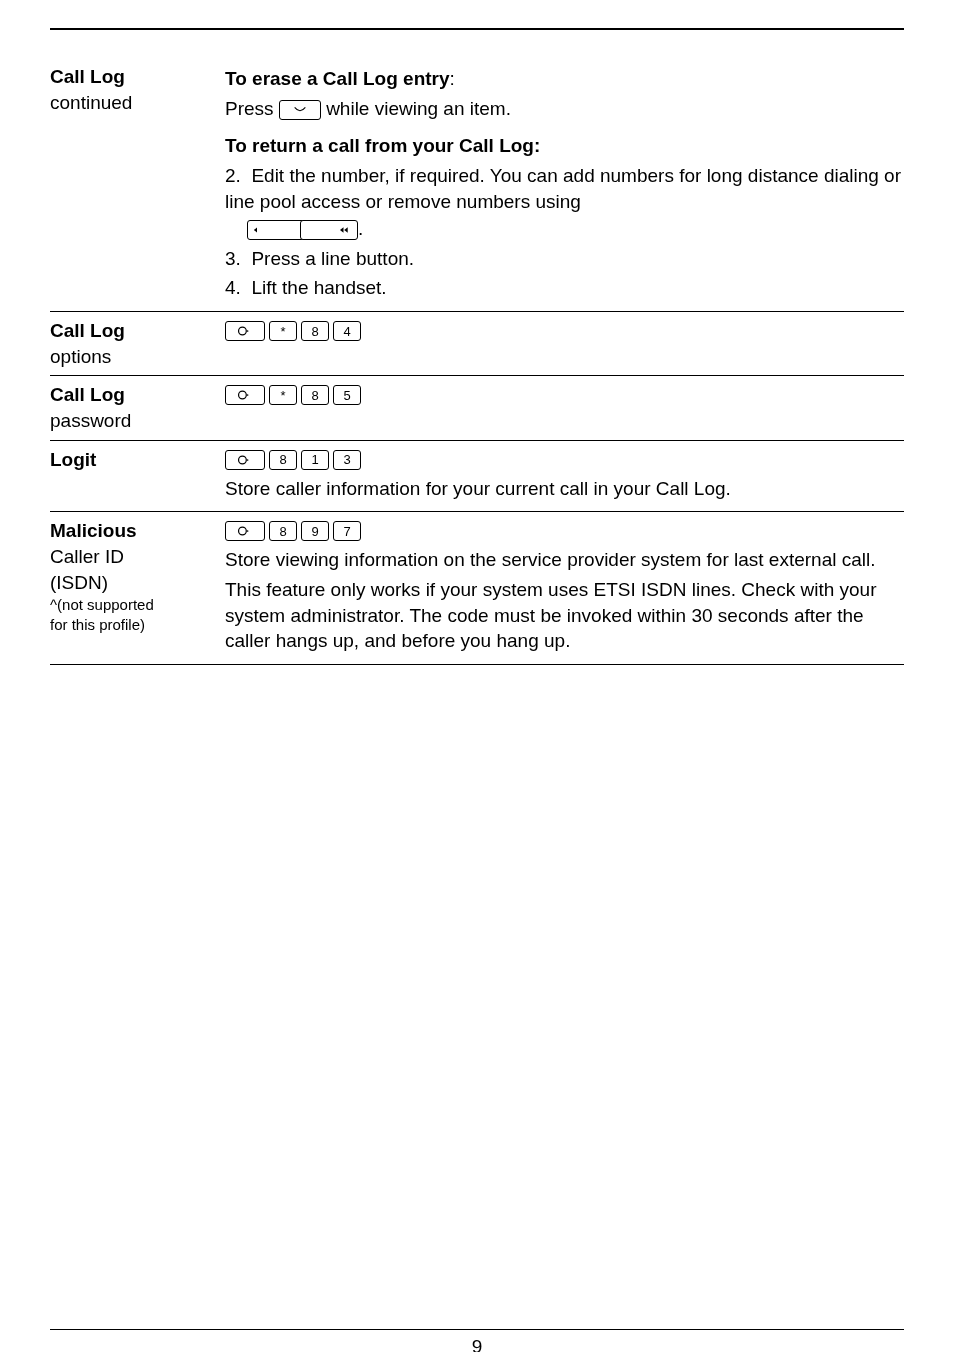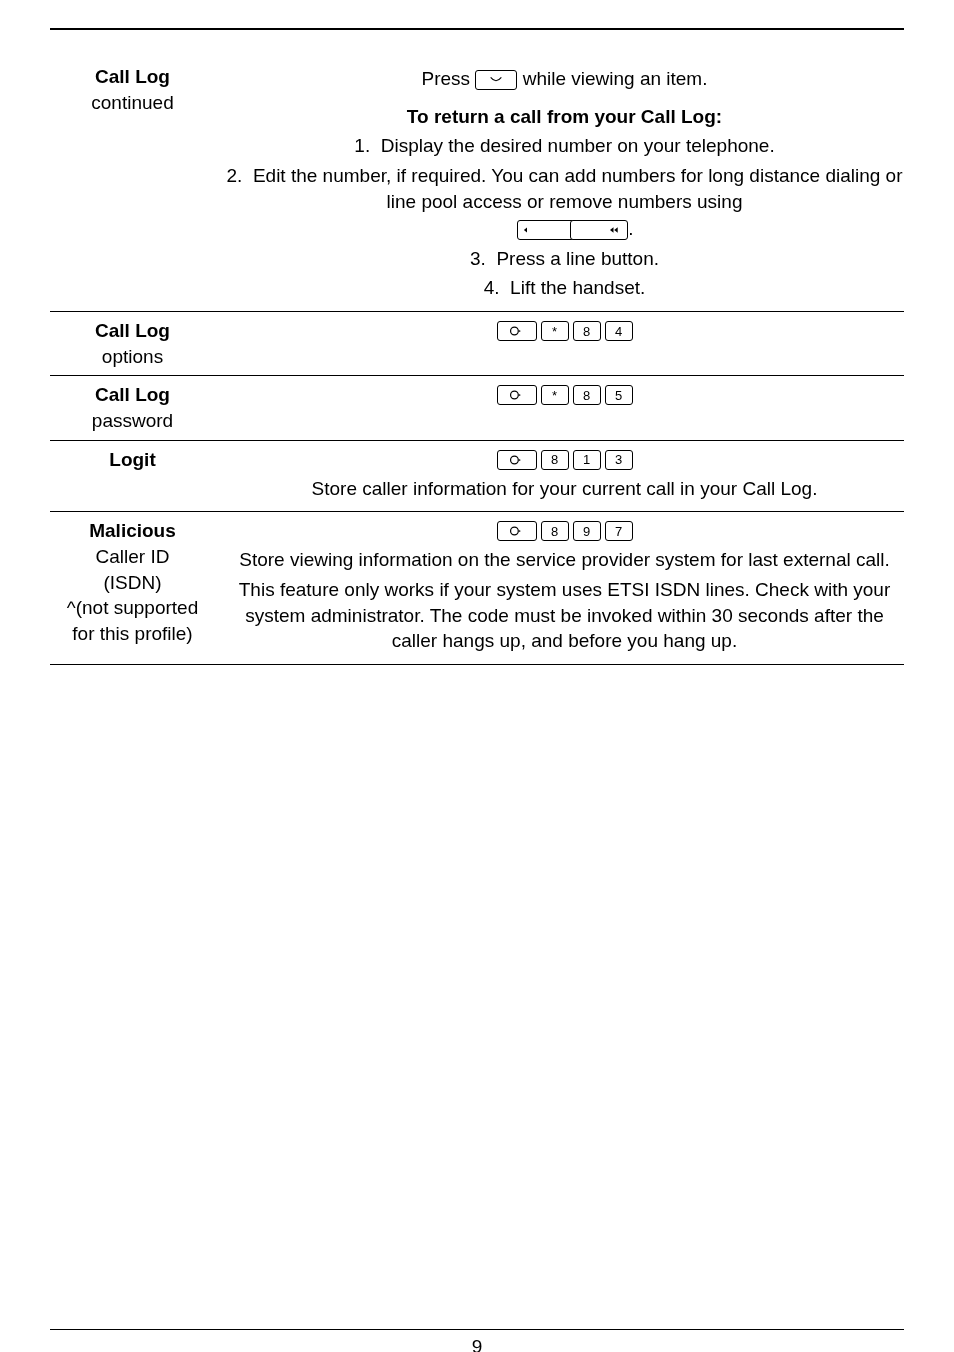--- a/index.html
+++ b/index.html
@@ -20,39 +20,38 @@
   }
   .hr-top {
     border-top: 2px solid #000;
     margin-top: 28px;
     margin-bottom: 28px;
   }
   .row {
     display: flex;
     border-bottom: 1.5px solid #000;
     padding: 6px 0 6px 0;
-    text-align: center;
   }
   .left-col {
     width: 165px;
     flex: 0 0 165px;
     padding-right: 10px;
   }
   .right-col {
     flex: 1;
   }
   .label-title {
     font-weight: bold;
   }
   .label-sub {
     font-weight: normal;
   }
   .label-note {
     font-weight: normal;
-    font-size: 19px;
+    font-size: 15px;
   }
   .right-col .bold { font-weight: bold; }
   .seq {
     display: inline-flex;
     gap: 4px;
     vertical-align: middle;
   }
   .key {
     display: inline-flex;
     align-items: center;
@@ -120,32 +119,34 @@
 
   <div class="hr-top"></div>
 
   <div class="row">
     <div class="left-col">
       <div class="label-title">Call Log</div>
       <div class="label-sub">continued</div>
     </div>
     <div class="right-col">
       <div class="para">
+        <span class="bold">To erase a Call Log entry</span><span>:</span>
+      </div>
+      <div class="para">
         <span>Press</span>
         <span class="key hold">
           <svg class="svg-icon" viewBox="0 0 24 12">
               <path d="M4 2 Q12 12 20 2" stroke="#000" stroke-width="1.6" fill="none"></path>
             </svg>
         </span>
         <span>while viewing an item.</span>
       </div>
       <div class="vspace-small"></div>
       <div class="para bold">To return a call from your Call Log:</div>
       <div>
-        <div class="para">1.&nbsp; <span>Display the desired number on your telephone.</span></div>
         <div class="para">2.&nbsp; <span>Edit the number, if required. You can add numbers for long distance dialing or line pool access or remove numbers using</span>
           <div class="indent-sub">
             <span class="key arrow-long-left">
               <svg class="svg-icon" viewBox="0 0 16 12" style="width:10px">
                   <path d="M8 2 L3 6 L8 10 Z" fill="#000"></path>
                 </svg>
             </span><span class="key arrow-long-right" style="margin-left:-6px;">
               <svg class="svg-icon" viewBox="0 0 20 12" style="width:14px">
                   <path d="M5 2 L0 6 L5 10 Z" fill="#000"></path>
                   <path d="M11 2 L6 6 L11 10 Z" fill="#000"></path>

